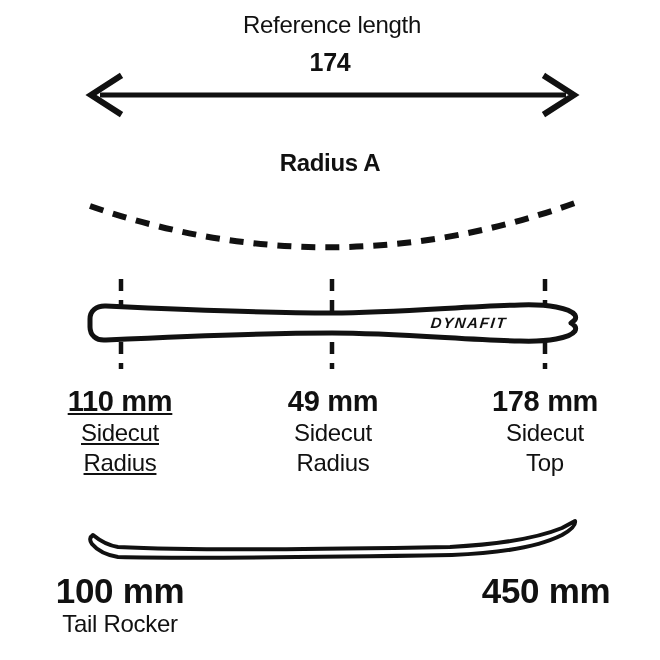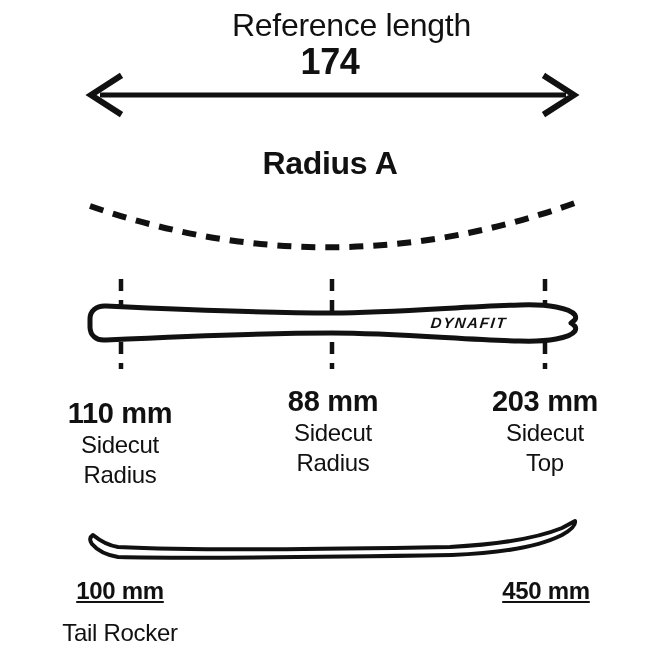--- a/index.html
+++ b/index.html
@@ -8,38 +8,38 @@
     width: 660px; height: 660px;
     background: var(--bg);
     font-family: "Liberation Sans", "DejaVu Sans", sans-serif;
     color: var(--ink);
     overflow: hidden;
   }
   #canvas { position: relative; width: 660px; height: 660px; background: var(--bg); }
   #gfx { position: absolute; left: 0; top: 0; width: 660px; height: 660px; }
 
   .txt { position: absolute; text-align: center; white-space: nowrap; color: var(--ink); }
-  .label   { font-size: 32px; font-weight: 400; line-height: 28px; letter-spacing: -0.3px; }
-  .value   { font-size: 36px; font-weight: 700; line-height: 36px; letter-spacing: -0.3px; }
+  .label   { font-size: 24px; font-weight: 400; line-height: 28px; letter-spacing: -0.3px; }
+  .value   { font-size: 25px; font-weight: 700; line-height: 36px; letter-spacing: -0.3px; }
 
   .ref-label    { left: 232px; top: 11px;  width: 200px; }
   .ref-value    { left: 230px; top: 44px;  width: 200px; }
   .radius-label { left: 230px; top: 149px; width: 200px; font-weight: bold; }
   .radius-value { left: 230px; top: 182px; width: 200px; }
 
   .spec-col { position: absolute; width: 220px; text-align: center; }
   .spec-col .value { display: block; font-size: 29px; line-height: 34px; }
   .spec-col .line  { display: block; font-size: 24px; line-height: 30px; letter-spacing: -0.3px; text-align: center; }
-  .col-bottom { left: 10px;  top: 396px; }
+  .col-bottom { left: 10px;  top: 384px; text-decoration: underline; }
   .col-middle { left: 223px; top: 384px; }
   .col-top    { left: 435px; top: 384px; }
 
   .rocker-block { position: absolute; width: 220px; text-align: center; top: 574px; }
-  .rocker-block .value { display: block; font-size: 24px; line-height: 34px; text-decoration: underline; }
-  .rocker-block .line  { display: block; font-size: 24px; line-height: 30px; margin-top: 10px; letter-spacing: -0.3px; }
+  .rocker-block .value { display: block; font-size: 35px; line-height: 34px; }
+  .rocker-block .line  { display: block; font-size: 24px; line-height: 30px; margin-top: 1px; letter-spacing: -0.3px; }
   .rocker-tail { left: 10px; }
   .rocker-tip  { left: 436px; }
 
   .brand {
     position: absolute; left: 423px; top: 314px; width: 92px;
     font-size: 15px; font-weight: 700; font-style: italic;
     letter-spacing: 1.6px; text-align: center;
     transform: skewX(-6deg); color: var(--ink);
   }
 
@@ -98,26 +98,26 @@
   <div class="txt label radius-label">Radius A</div>
 
   <div class="brand">DYNAFIT</div>
 
   <div class="spec-col col-bottom">
     <span class="value">110 mm</span>
     <span class="line">Sidecut</span>
     <span class="line">Radius</span>
   </div>
   <div class="spec-col col-middle">
-    <span class="value">88 mm</span>
+    <span class="value">49 mm</span>
     <span class="line">Sidecut</span>
     <span class="line">Radius</span>
   </div>
   <div class="spec-col col-top">
-    <span class="value">203 mm</span>
+    <span class="value">178 mm</span>
     <span class="line">Sidecut</span>
     <span class="line">Top</span>
   </div>
 
   <div class="rocker-block rocker-tail">
     <span class="value">100 mm</span>
     <span class="line">Tail Rocker</span>
   </div>
   <div class="rocker-block rocker-tip">
     <span class="value">450 mm</span>

